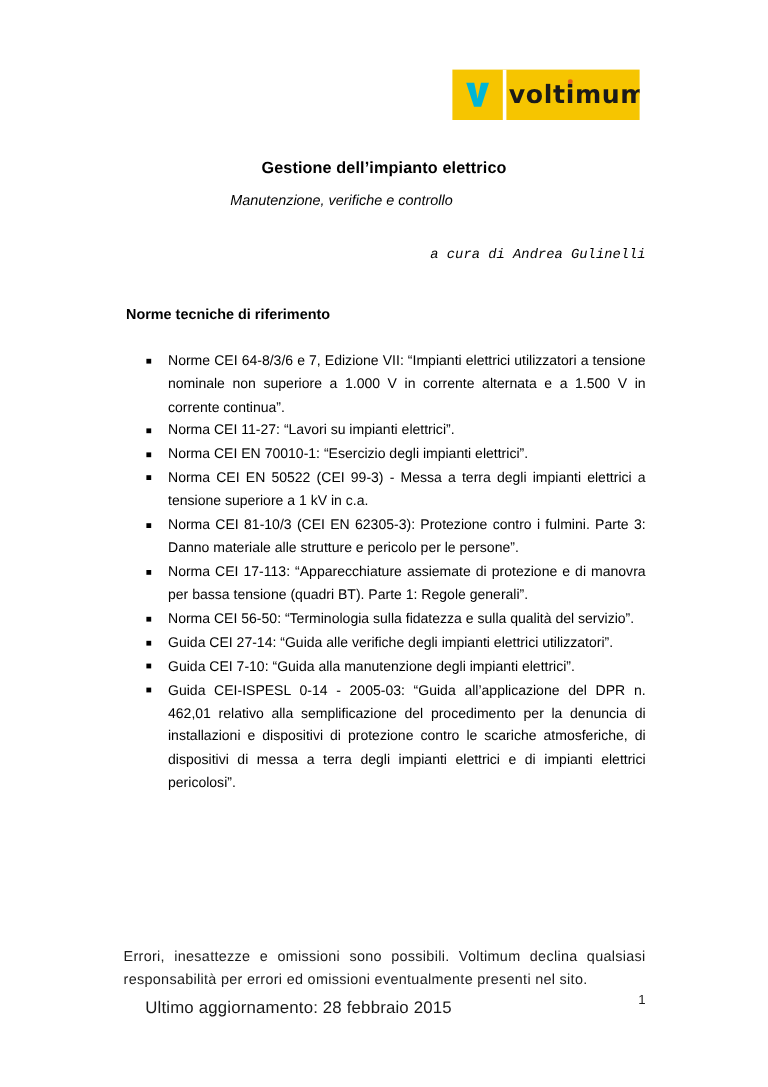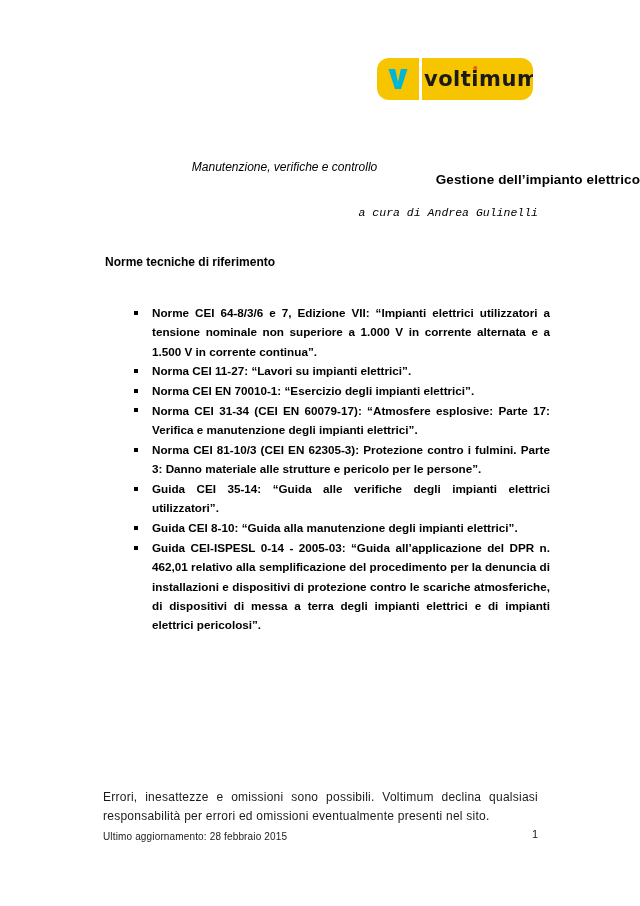--- a/index.html
+++ b/index.html
@@ -26,21 +26,21 @@
     position: absolute;
     top: 58px;
     left: 377px;
     width: 156px;
     height: 42px;
   }
   .logo {
     width: 100%;
     height: 100%;
     background: #F6C500;
-    border-radius: 12px;
+    border-radius: 0;
     display: flex;
     align-items: center;
     overflow: hidden;
   }
   .logo-mark {
     width: 42px;
     height: 100%;
     display: flex;
     align-items: center;
     justify-content: center;
@@ -80,25 +80,24 @@
     border-radius: 50%;
     background: #E8601C;
   }
 
   
   .doc-title {
     position: absolute;
     top: 132px;
     left: 0;
     width: 640px;
-    text-align: right;
+    text-align: center;
     font-size: 13.5px;
     font-weight: bold;
     letter-spacing: 0.1px;
-    margin-top: 40px;
   }
   .doc-subtitle {
     position: absolute;
     top: 160px;
     left: 0;
     width: 569px;
     text-align: center;
     font-size: 12px;
     font-style: italic;
   }
@@ -121,24 +120,23 @@
     font-size: 12px;
     font-weight: bold;
   }
 
   
   .norms-list {
     position: absolute;
     top: 291px;
     left: 105px;
     width: 433px;
-    margin: 12px;
+    margin: 0;
     padding: 0;
     list-style: none;
-    font-weight: bold;
   }
   .norm-item {
     position: relative;
     padding-left: 35px;
     margin: 0 0 0.5px 0;
     font-size: 11.7px;
     line-height: 19.3px;
     text-align: justify;
     text-justify: inter-word;
   }
@@ -163,22 +161,22 @@
     font-size: 12px;
     line-height: 19px;
     text-align: justify;
     text-justify: inter-word;
     letter-spacing: 0.25px;
     color: #1a1a1a;
   }
   .footer-updated {
     position: absolute;
     top: 831px;
-    left: 103px;
-    font-size: 10px;
+    left: 121px;
+    font-size: 14px;
     letter-spacing: 0.15px;
     color: #1a1a1a;
   }
   .page-number {
     position: absolute;
     top: 828px;
     left: 0;
     width: 538px;
     text-align: right;
     font-size: 11px;
@@ -220,33 +218,41 @@
     <li class="norm-item">
       <span class="bullet"></span>
       <span class="norm-text">Norma CEI 11-27: “Lavori su impianti elettrici”.</span>
     </li>
     <li class="norm-item">
       <span class="bullet"></span>
       <span class="norm-text">Norma CEI EN 70010-1: “Esercizio degli impianti elettrici”.</span>
     </li>
     <li class="norm-item">
       <span class="bullet"></span>
-      <span class="norm-text">Norma CEI 31-34 (CEI EN 60079-17): “Atmosfere esplosive: Parte 17: Verifica e manutenzione degli impianti elettrici”.</span>
+      <span class="norm-text">Norma CEI EN 50522 (CEI 99-3) - Messa a terra degli impianti elettrici a tensione superiore a 1 kV in c.a.</span>
     </li>
     <li class="norm-item">
       <span class="bullet"></span>
       <span class="norm-text">Norma CEI 81-10/3 (CEI EN 62305-3): Protezione contro i fulmini. Parte 3: Danno materiale alle strutture e pericolo per le persone”.</span>
     </li>
     <li class="norm-item">
       <span class="bullet"></span>
-      <span class="norm-text">Guida CEI 35-14: “Guida alle verifiche degli impianti elettrici utilizzatori”.</span>
-    </li>
-    <li class="norm-item">
-      <span class="bullet"></span>
-      <span class="norm-text">Guida CEI 8-10: “Guida alla manutenzione degli impianti elettrici”.</span>
+      <span class="norm-text">Norma CEI 17-113: “Apparecchiature assiemate di protezione e di manovra per bassa tensione (quadri BT). Parte 1: Regole generali”.</span>
+    </li>
+    <li class="norm-item">
+      <span class="bullet"></span>
+      <span class="norm-text">Norma CEI 56-50: “Terminologia sulla fidatezza e sulla qualità del servizio”.</span>
+    </li>
+    <li class="norm-item">
+      <span class="bullet"></span>
+      <span class="norm-text">Guida CEI 27-14: “Guida alle verifiche degli impianti elettrici utilizzatori”.</span>
+    </li>
+    <li class="norm-item">
+      <span class="bullet"></span>
+      <span class="norm-text">Guida CEI 7-10: “Guida alla manutenzione degli impianti elettrici”.</span>
     </li>
     <li class="norm-item">
       <span class="bullet"></span>
       <span class="norm-text">Guida CEI-ISPESL 0-14 - 2005-03: “Guida all’applicazione del DPR n. 462,01 relativo alla semplificazione del procedimento per la denuncia di installazioni e dispositivi di protezione contro le scariche atmosferiche, di dispositivi di messa a terra degli impianti elettrici e di impianti elettrici pericolosi”.</span>
     </li>
   </ul>
 
   <div class="footer-disclaimer">Errori, inesattezze e omissioni sono possibili. Voltimum declina qualsiasi responsabilità per errori ed omissioni eventualmente presenti nel sito.</div>
   <div class="footer-updated">Ultimo aggiornamento: 28 febbraio 2015</div>
   <div class="page-number">1</div>

